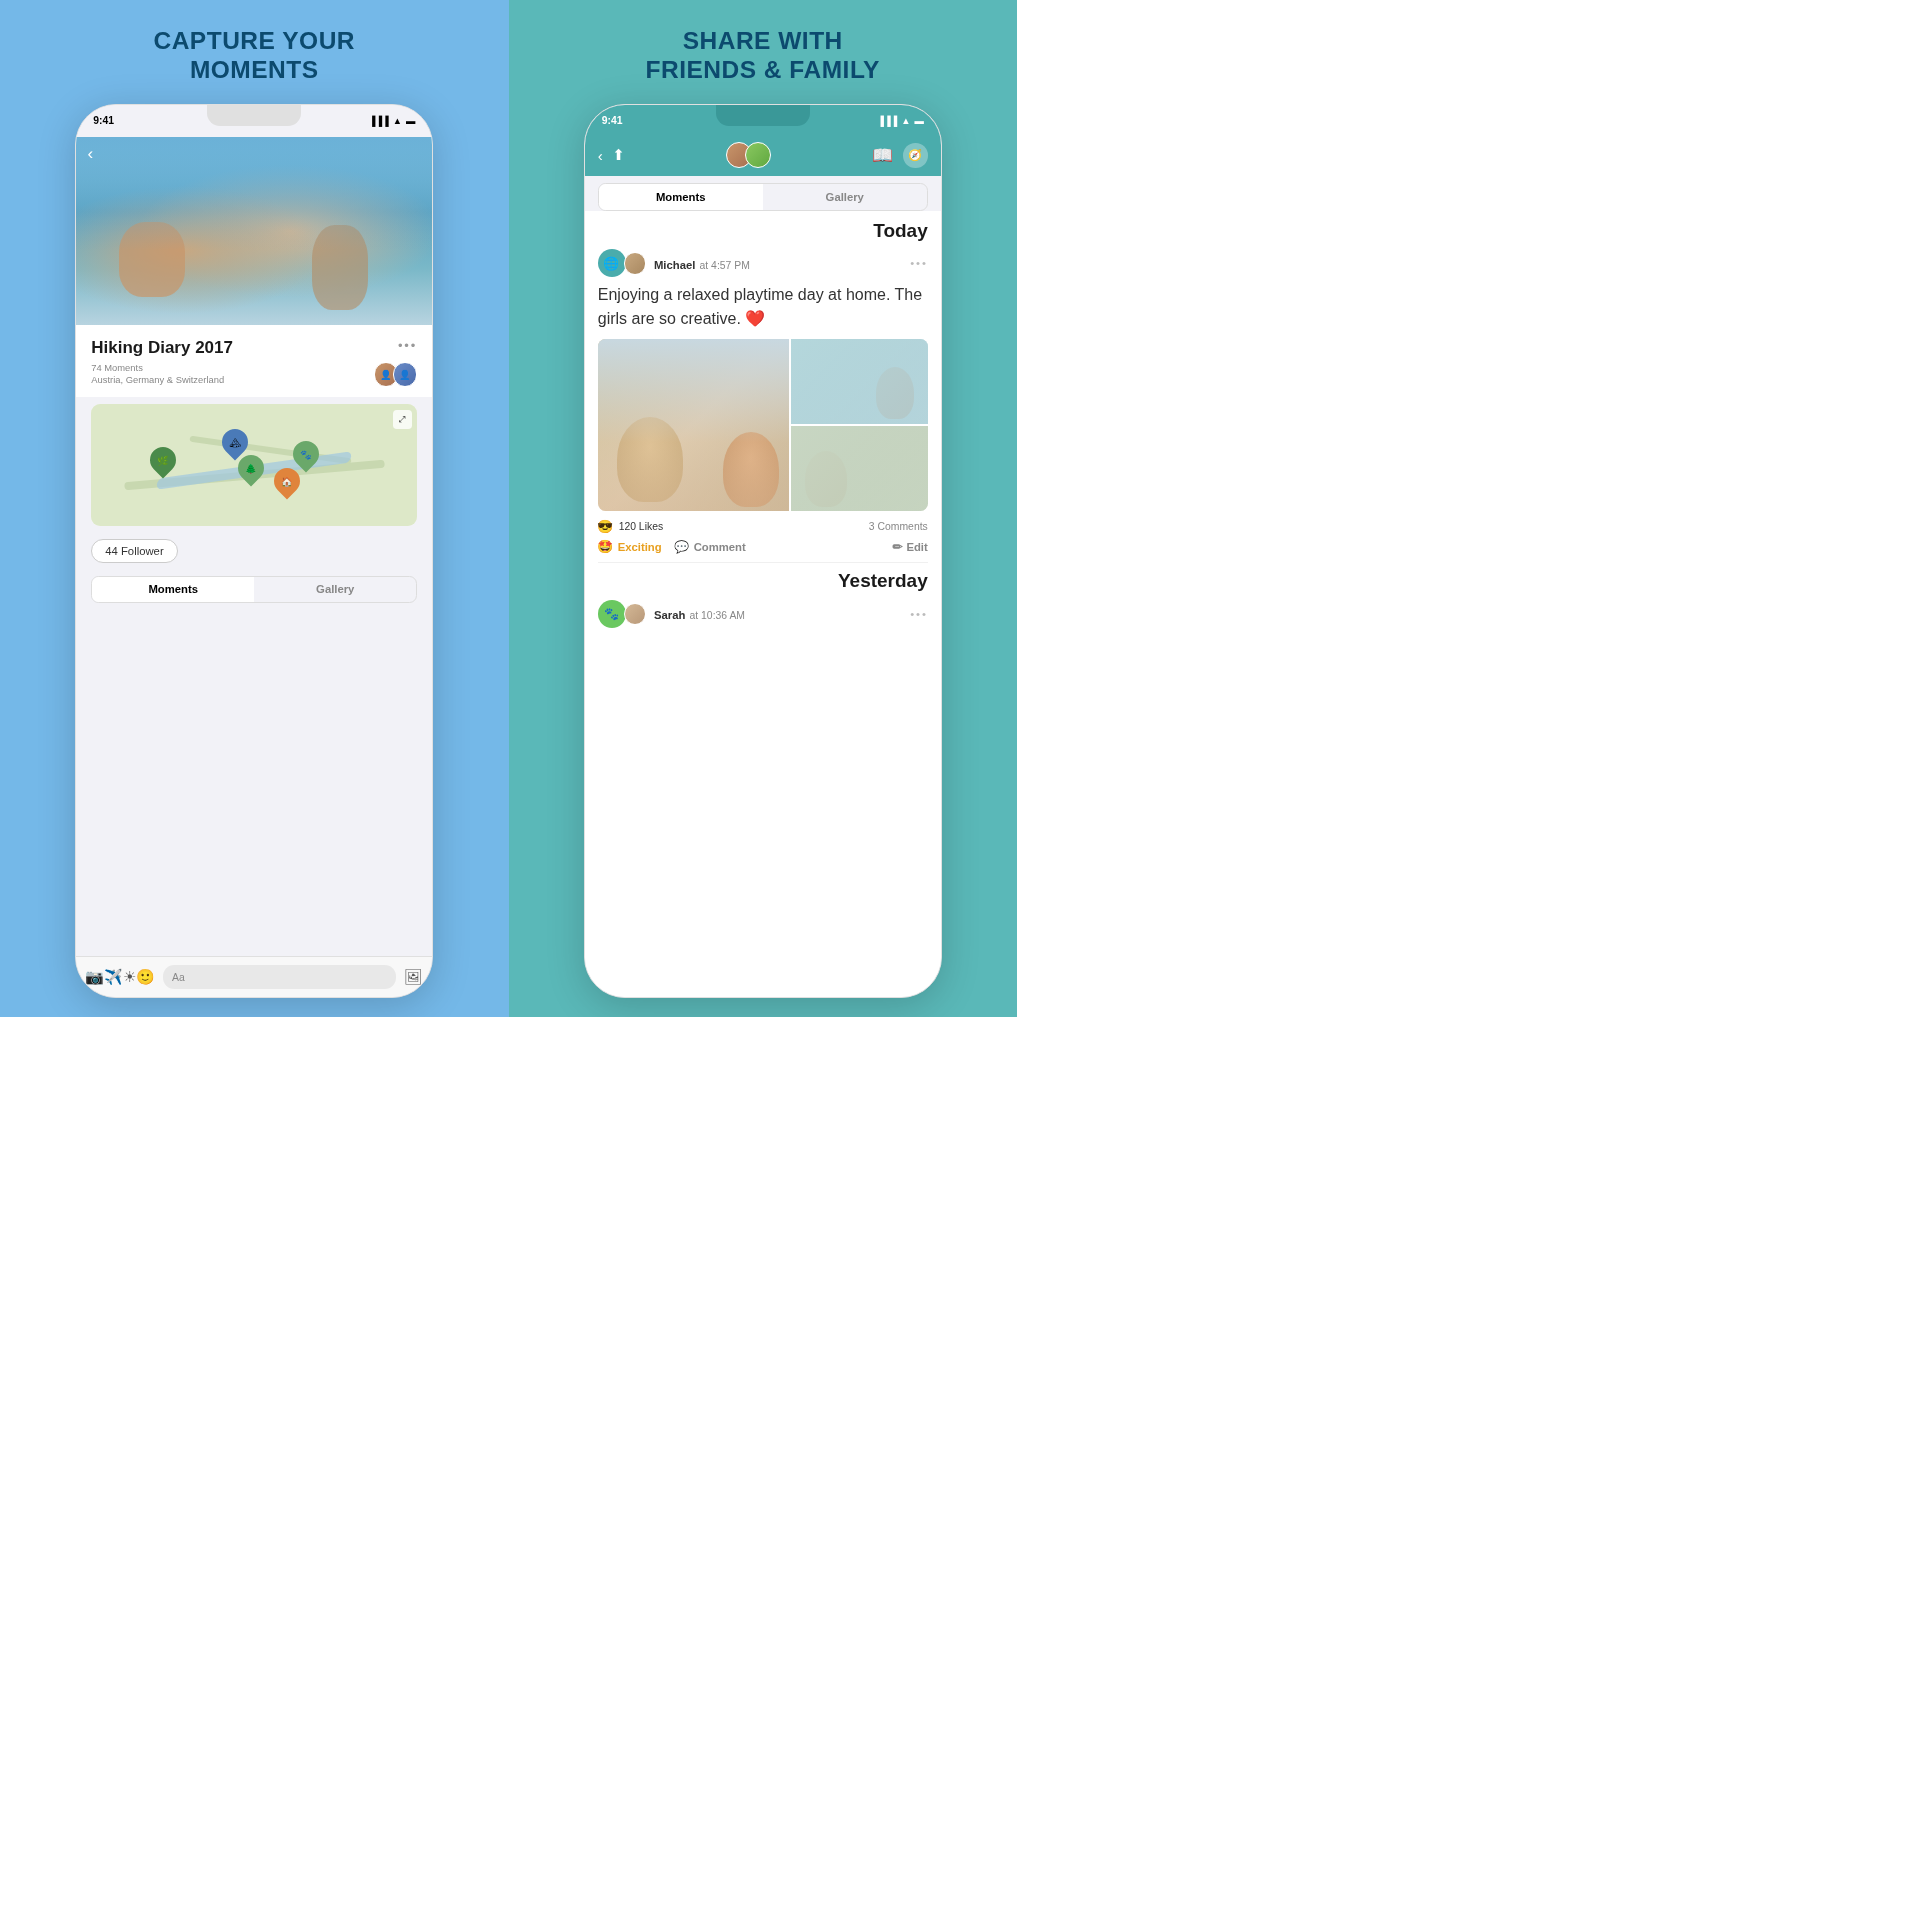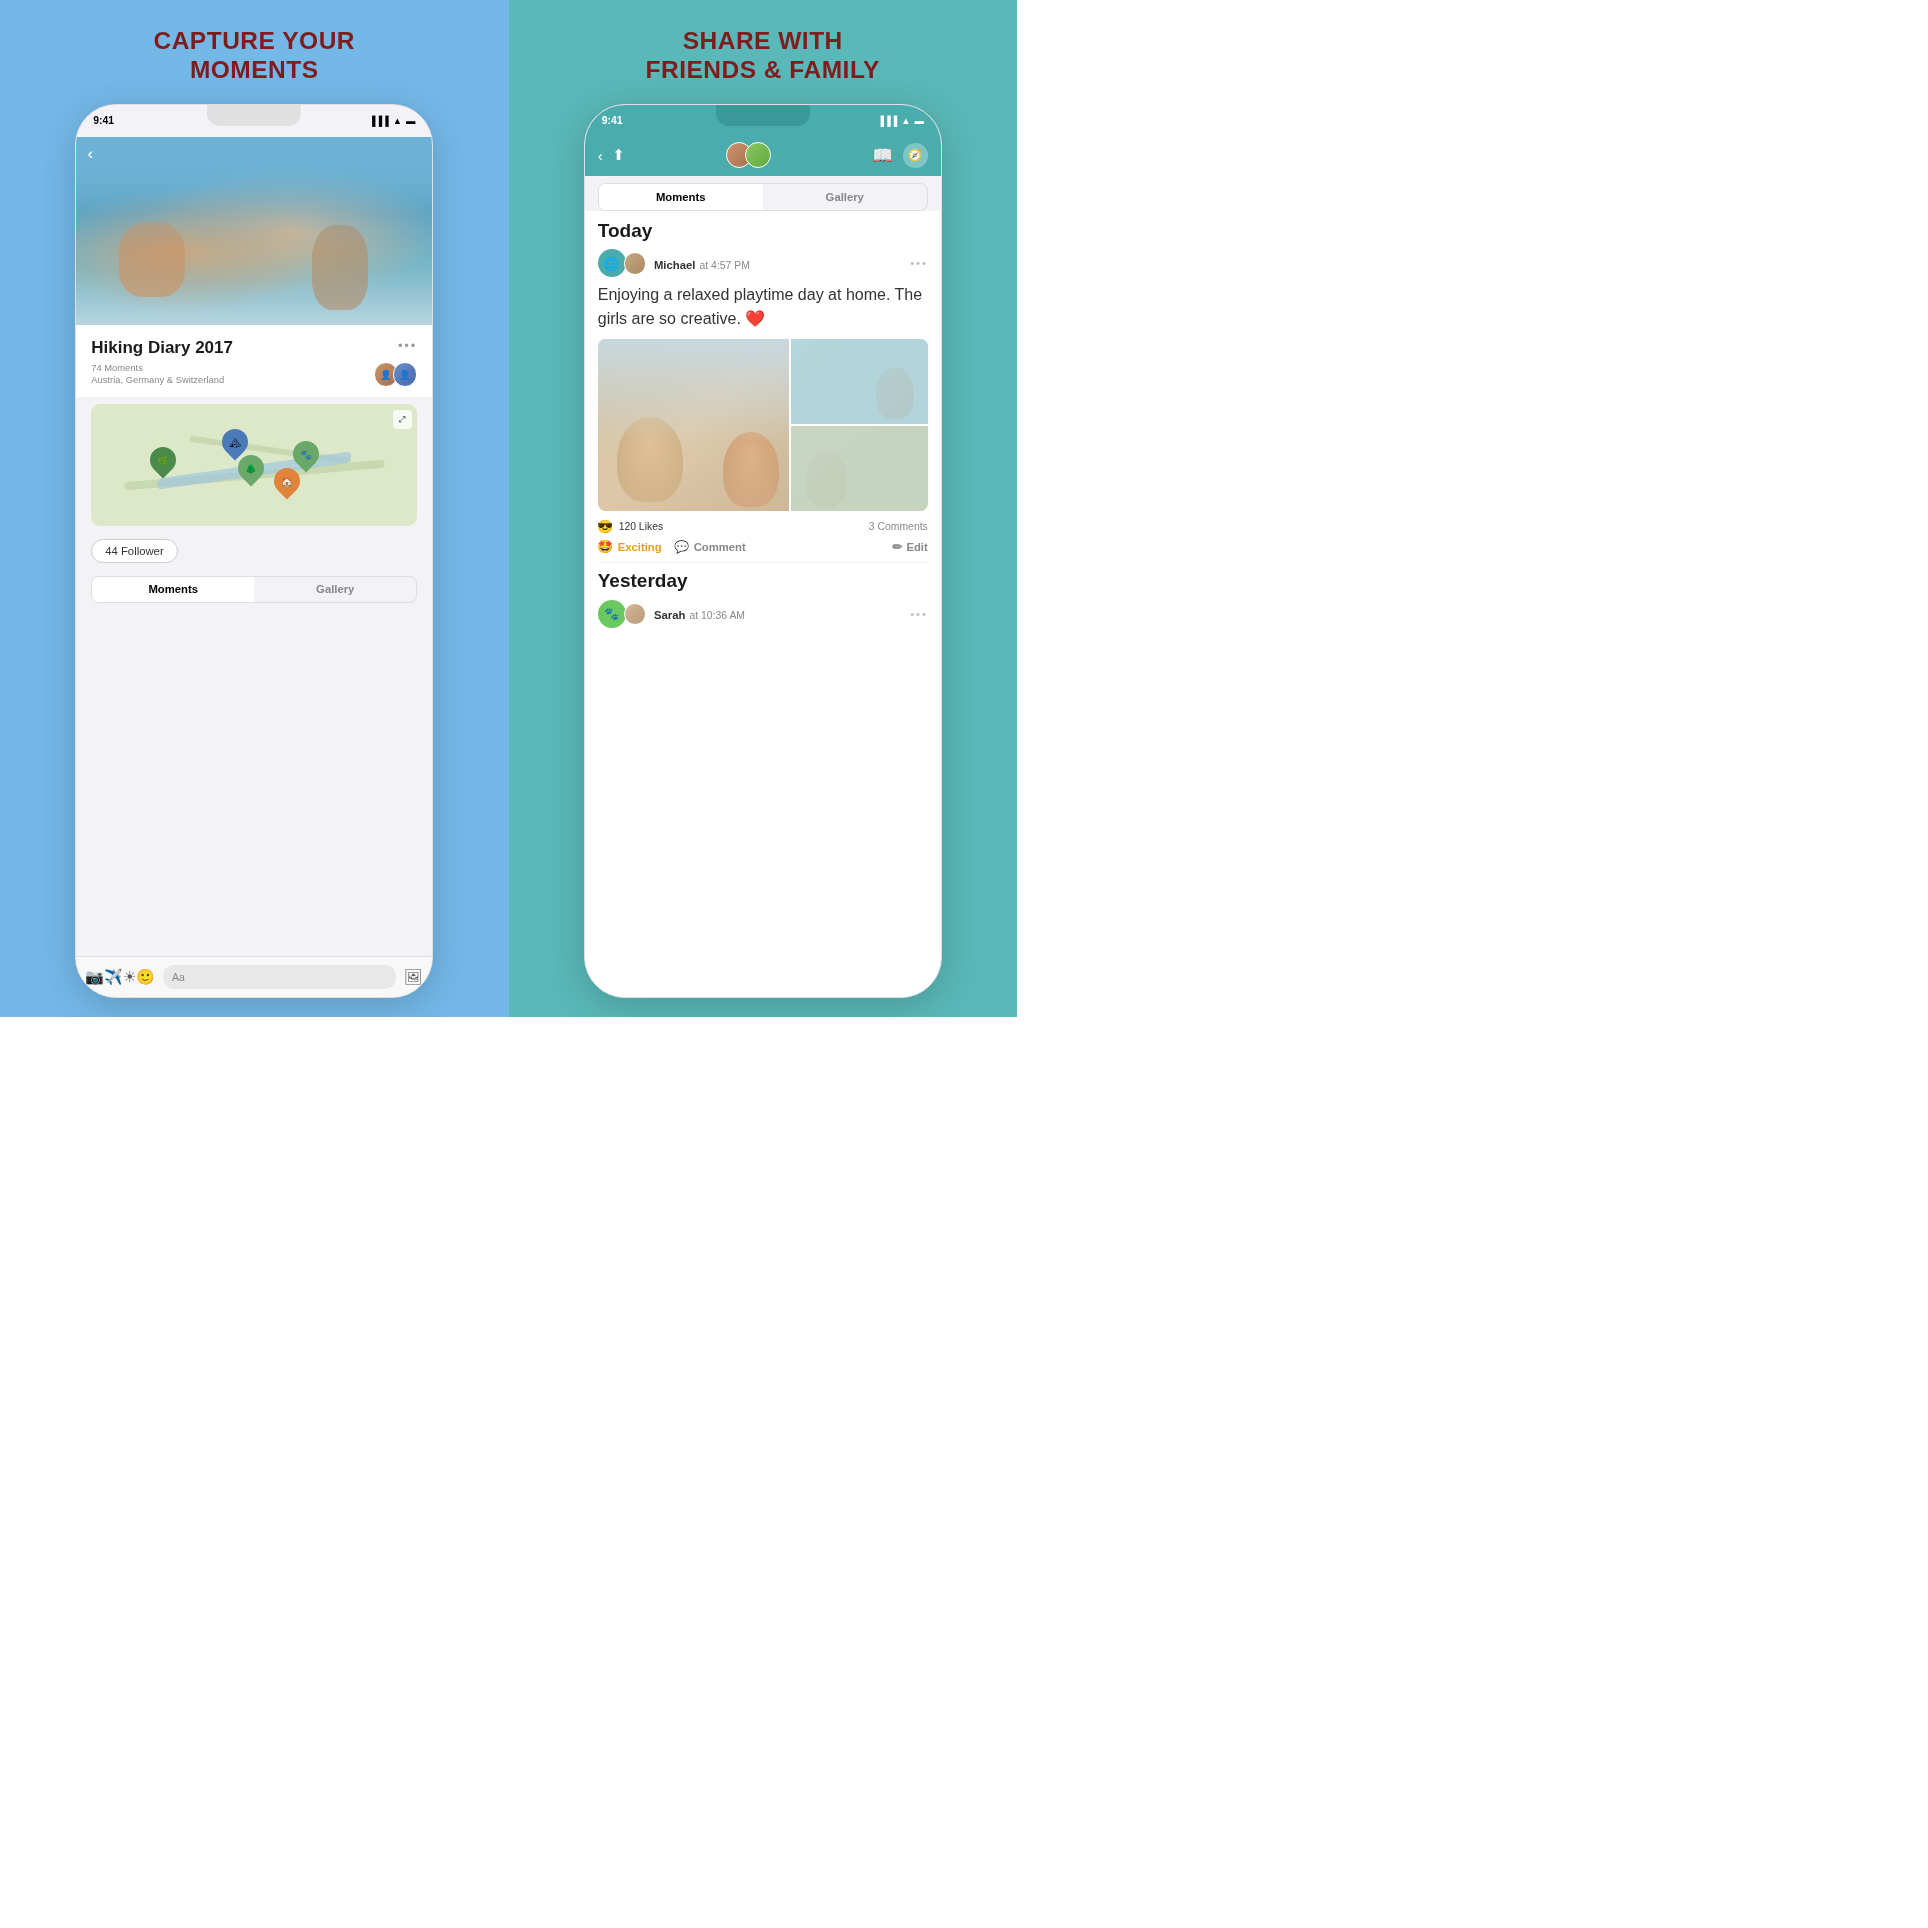--- a/index.html
+++ b/index.html
@@ -17,21 +17,21 @@
       flex: 1;
       display: flex;
       flex-direction: column;
       align-items: center;
       padding: 26px 19px 19px;
     }
     .panel-left { background: #74b8e8; }
     .panel-right { background: #5ab8b8; }
 
     .panel-title {
-      color: #7f1d1d;
+      color: #0c4a6e;
       font-size: 24.5px;
       font-weight: 900;
       text-align: center;
       text-transform: uppercase;
       line-height: 1.2;
       margin-bottom: 19px;
       letter-spacing: 0.5px;
     }
 
     
@@ -359,20 +359,21 @@
       overflow: hidden;
       background: #fff;
       padding: 9.4px 13px 0;
     }
 
     .section-title {
       font-size: 19px;
       font-weight: 800;
       color: #1a1a1a;
       margin-bottom: 7.5px;
+      text-align: right;
     }
 
     .moment-header {
       display: flex;
       align-items: center;
       gap: 7.5px;
       margin-bottom: 5.6px;
     }
     .moment-avatar {
       width: 28px;

